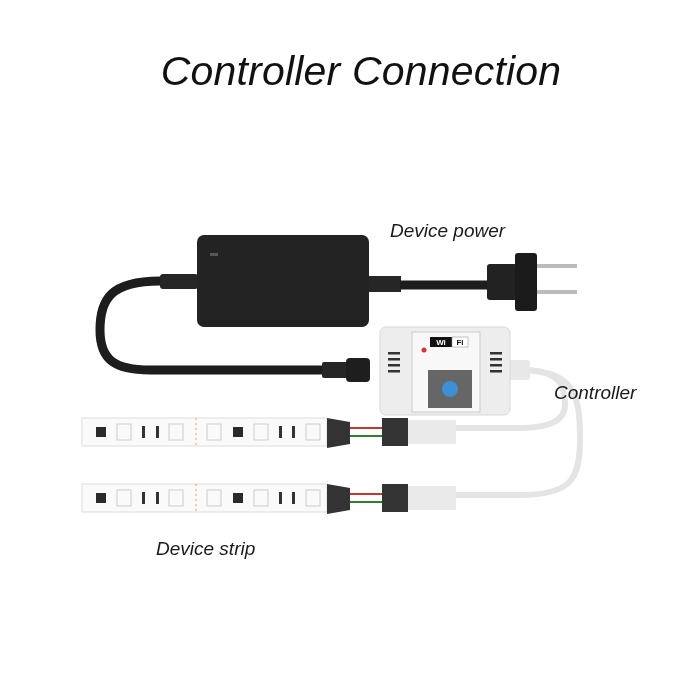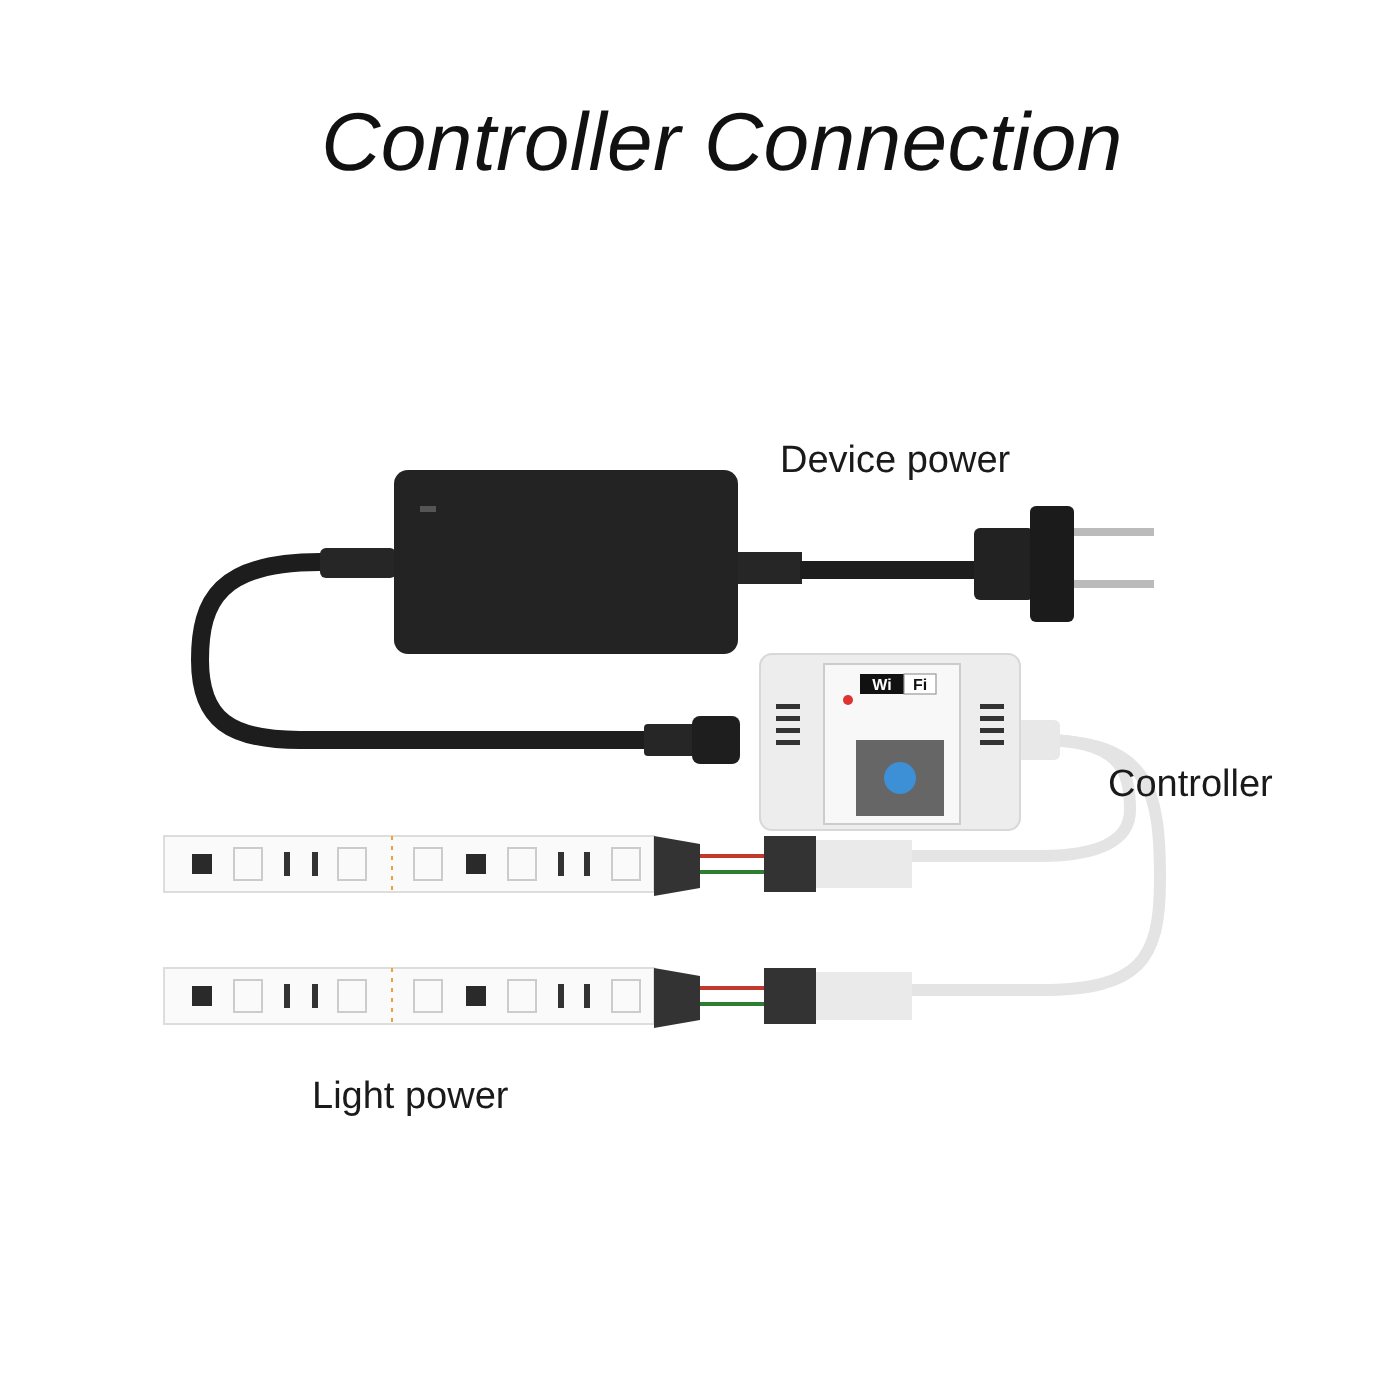--- a/index.html
+++ b/index.html
@@ -1,18 +1,18 @@
 <!DOCTYPE html>
 <html><head>
 <meta charset="utf-8">
 <style>
   html,body{margin:0;padding:0;background:#ffffff;}
   body{width:700px;height:700px;position:relative;overflow:hidden;font-family:"Liberation Sans",sans-serif;color:#111;}
   .title{position:absolute;left:11px;width:700px;top:48px;text-align:center;font-size:41px;font-weight:400;letter-spacing:0.2px;color:#111;font-style:italic;}
-  .label{position:absolute;font-size:19px;color:#1a1a1a;}
+  .label{position:absolute;font-size:19px;color:#1a1a1a;font-style:italic;}
   svg{position:absolute;left:0;top:0;}
 </style>
 </head>
 <body>
 
 <div class="title">Controller Connection</div>
 
 <svg width="700" height="700" viewBox="0 0 700 700">
 
   <g>
@@ -104,13 +104,13 @@
     <rect x="350" y="493" width="32" height="2" fill="#c0392b"></rect>
     <rect x="350" y="497" width="32" height="2" fill="#fff"></rect>
     <rect x="350" y="501" width="32" height="2" fill="#2e7d32"></rect>
     <rect x="382" y="484" width="26" height="28" fill="#333"></rect>
     <rect x="408" y="486" width="48" height="24" fill="#eaeaea"></rect>
   </g>
 </svg>
 
 <div class="label" style="left:390px;top:220px;">Device power</div>
 <div class="label" style="left:554px;top:334px;margin-top:48px;">Controller</div>
-<div class="label" style="left:156px;top:538px;">Light power</div>
+<div class="label" style="left:156px;top:538px;">Device strip</div>
 
 </body></html>

